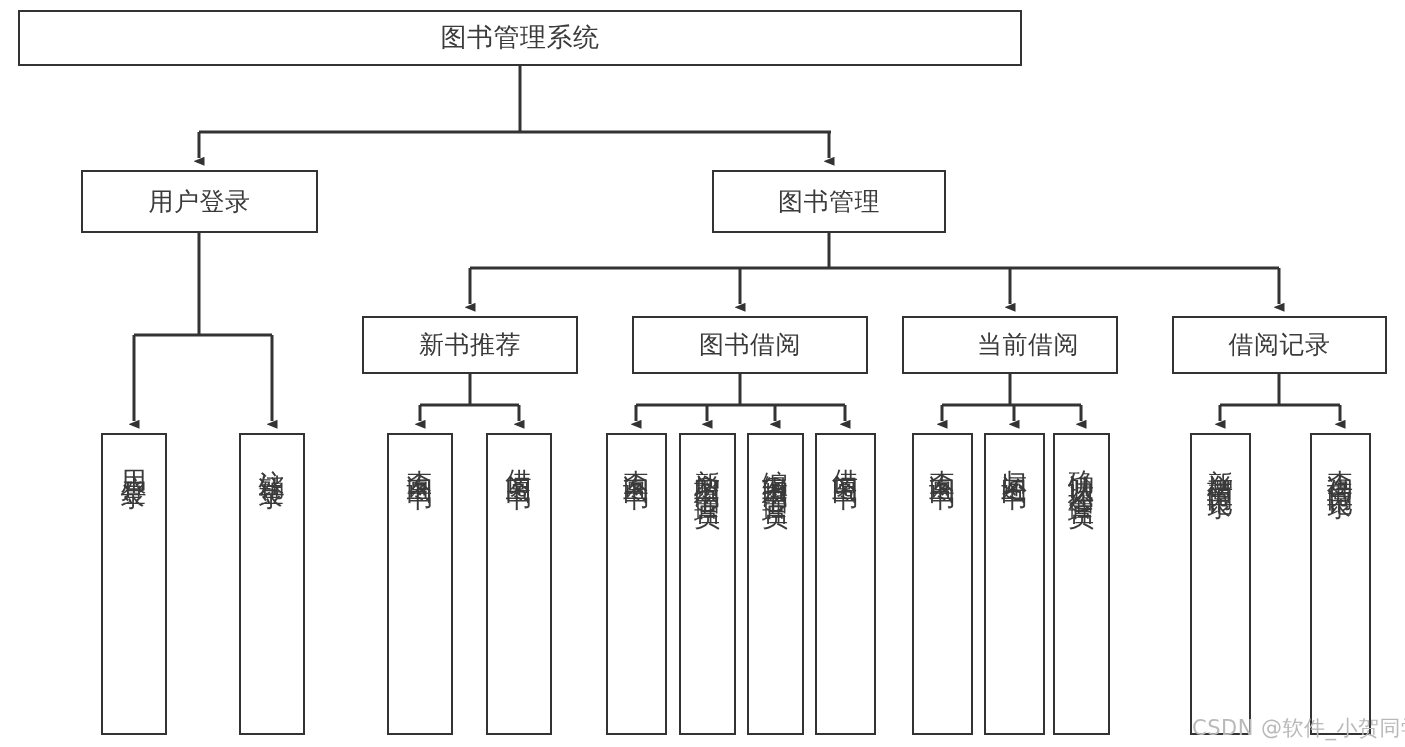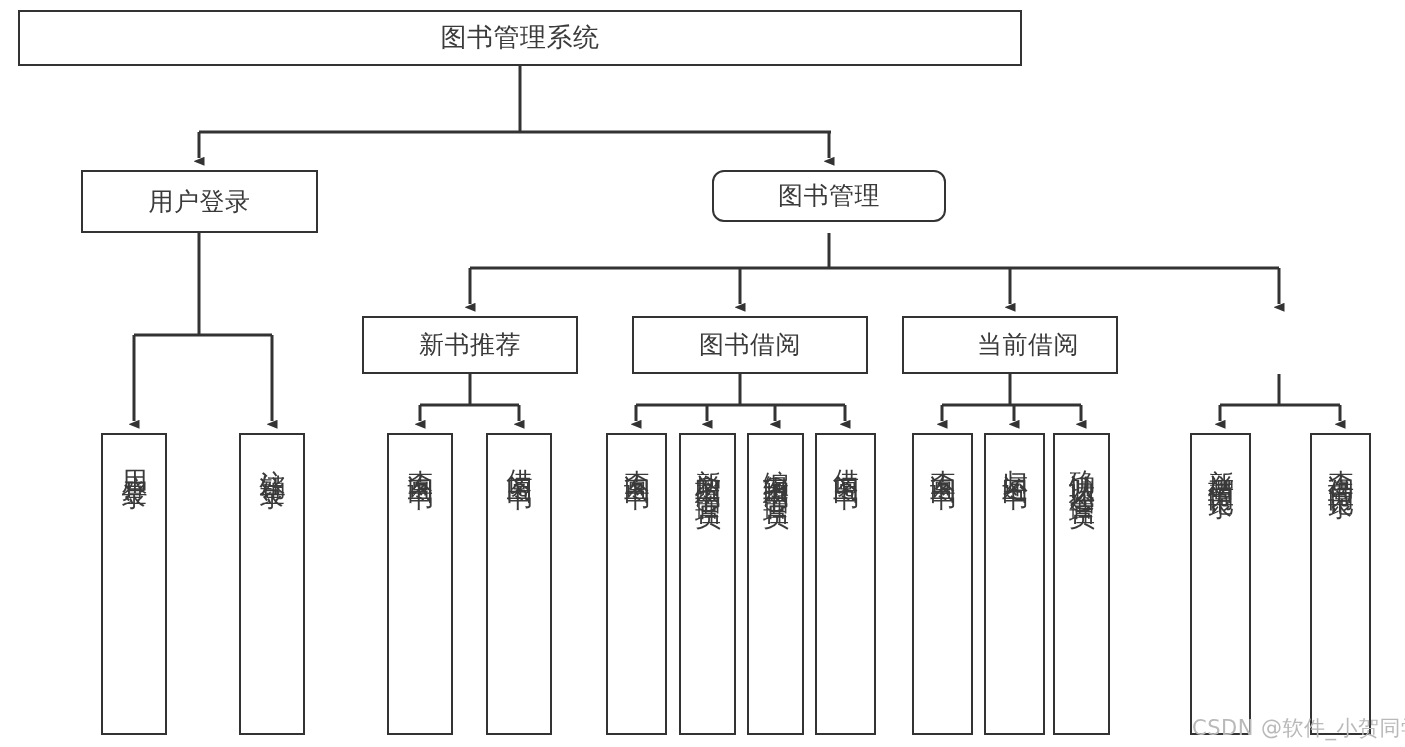--- a/index.html
+++ b/index.html
@@ -28,21 +28,20 @@
   }
   .node {
     position: absolute;
     box-sizing: border-box;
     background: #ffffff;
     border: 2.5px solid #333333;
     display: flex;
     align-items: center;
     justify-content: center;
     color: #3a3a3a;
-    font-family: Liberation Serif, serif;
   }
   .node .label {
     display: block;
     text-align: center;
     line-height: 1.12;
     color: #3a3a3a;
     white-space: pre-line;
   }
   
   .node.horiz .label {
@@ -148,33 +147,36 @@
     </g>
   </svg>
 
   <div class="node horiz root" id="n-root" style="left: 18px; top: 10px; width: 1004px; height: 56px;">
     <span class="label">图书管理系统</span>
   </div>
 
   <div class="node horiz" id="n-user-login" style="left: 81px; top: 170px; width: 237px; height: 63px;">
     <span class="label">用户登录</span>
   </div>
-  <div class="node horiz" id="n-book-manage" style="left: 712px; top: 170px; width: 234px; height: 52px; border-radius: 12px;">
+  <div class="node horiz" id="n-book-manage" style="left: 712px; top: 170px; width: 234px; height: 63px;">
     <span class="label">图书管理</span>
   </div>
 
   <div class="node horiz" id="n-new-book-recommend" style="left: 362px; top: 316px; width: 216px; height: 58px; justify-content: center;">
     <span class="label">新书推荐</span>
   </div>
   <div class="node horiz" id="n-book-borrow" style="left: 632px; top: 316px; width: 236px; height: 58px;">
     <span class="label">图书借阅</span>
   </div>
   <div class="node horiz" id="n-current-borrow" style="left: 902px; top: 316px; width: 216px; height: 58px; padding-left: 36px;">
     <span class="label">当前借阅</span>
   </div>
+  <div class="node horiz" id="n-borrow-record" style="left: 1172px; top: 316px; width: 215px; height: 58px;">
+    <span class="label">借阅记录</span>
+  </div>
 
   <div class="node leaf" id="n-leaf-0" style="left: 101px; top: 433px; width: 66px; height: 302px;">
     <span class="label">用户登录</span>
   </div>
   <div class="node leaf" id="n-leaf-1" style="left: 239px; top: 433px; width: 66px; height: 302px;">
     <span class="label">注销登录</span>
   </div>
   <div class="node leaf" id="n-leaf-2" style="left: 387px; top: 433px; width: 66px; height: 302px;">
     <span class="label">查询图书</span>
   </div>

